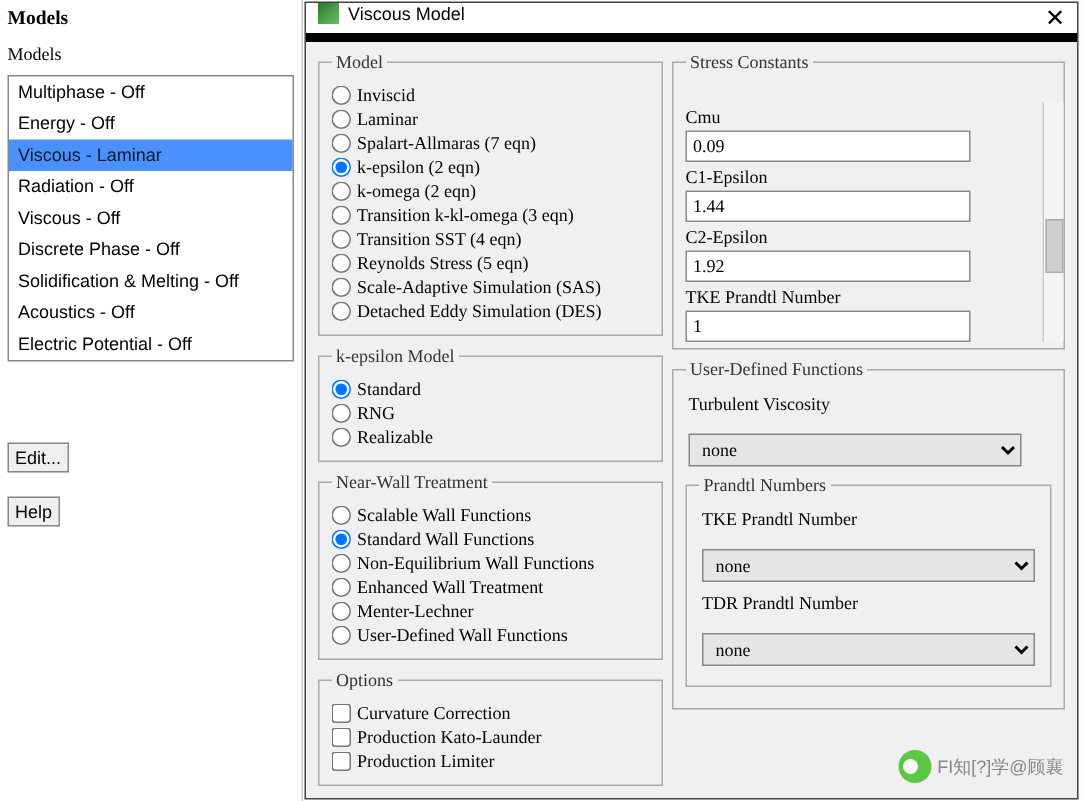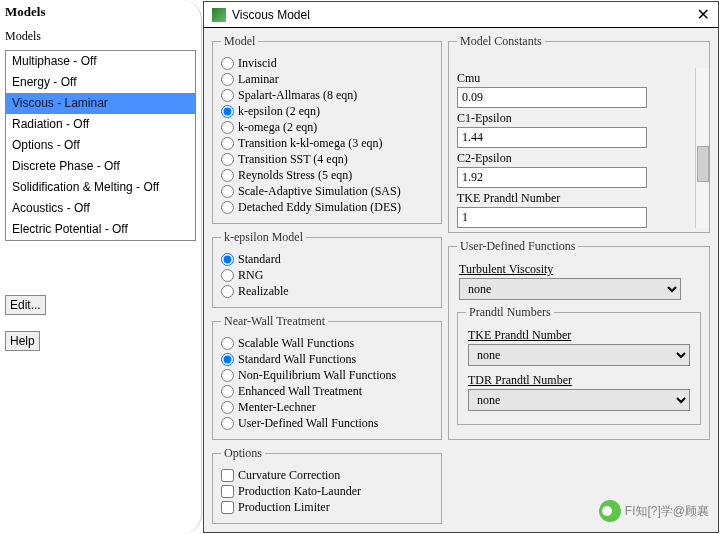--- a/index.html
+++ b/index.html
@@ -11,21 +11,20 @@
   height: 534px;
   position: relative;
   overflow: hidden;
 }
 .models-panel {
   position: absolute;
   left: 0; top: 0;
   width: 202px;
   height: 534px;
   border-right: 1px solid #ccc;
-  border-radius: 20px;
 }
 .panel-title {
   font-weight: bold;
   padding: 4px 5px;
   font-size: 13px;
 }
 .panel-subtitle {
   padding: 5px 5px 4px 5px;
 }
 .models-list {
@@ -53,23 +52,23 @@
   position: absolute;
   left: 203px; top: 1px;
   width: 516px;
   height: 532px;
   border: 1px solid #444;
   background: #f0f0f0;
 }
 .titlebar {
   height: 26px;
   background: #fff;
-  border-bottom: 1px solid #000000;
+  border-bottom: 6px solid #000000;
   display: flex;
-  align-items: center;
+  align-items: flex-start;
   padding: 0 8px;
   font-family: "Microsoft YaHei", Arial, sans-serif;
 }
 .titlebar .t-icon {
   width: 14px; height: 14px; margin-right: 6px;
   background: linear-gradient(135deg,#2a7a2a,#6abf6a);
   display: inline-block;
 }
 .titlebar .title { flex: 1; }
 .titlebar .close { font-size: 16px; cursor: pointer; font-family: Arial; }
@@ -99,21 +98,21 @@
 .radio-row input, .check-row input { margin: 0; }
 .const-label { margin-top: 3px; margin-bottom: 1px; }
 .const-input {
   width: 190px;
   border: 1px solid #888;
   padding: 2px 4px;
   font-family: inherit;
   font-size: 12px;
   background: #fff;
 }
-.sub-label { margin: 2px 0 1px 2px; text-decoration: underline; }
+.sub-label { margin: 2px 0 12px 2px; }
 select.combo {
   width: 222px;
   border: 1px solid #888;
   background: #e6e6e6;
   font-family: inherit;
   font-size: 12px;
   padding: 2px 4px;
   margin: 0 2px 5px 2px;
 }
 .btn-row {
@@ -160,21 +159,21 @@
 <body>
 
 <div class="models-panel">
   <div class="panel-title">Models</div>
   <div class="panel-subtitle">Models</div>
   <div class="models-list" id="models-list">
       <div class="models-item">Multiphase - Off</div>
       <div class="models-item">Energy - Off</div>
       <div class="models-item selected">Viscous - Laminar</div>
       <div class="models-item">Radiation - Off</div>
-      <div class="models-item">Options - Off</div>
+      <div class="models-item">Viscous - Off</div>
       <div class="models-item">Discrete Phase - Off</div>
       <div class="models-item">Solidification &amp; Melting - Off</div>
       <div class="models-item">Acoustics - Off</div>
       <div class="models-item">Electric Potential - Off</div>
     </div>
   <div class="edit-btn-area">
     <button class="btn">Edit...</button>
   </div>
   <div>
     <button class="btn">Help</button>
@@ -196,21 +195,21 @@
             <label class="radio-row">
               <input type="radio" name="m1" style="">
               <span>Inviscid</span>
             </label>
             <label class="radio-row">
               <input type="radio" name="m1" style="">
               <span>Laminar</span>
             </label>
             <label class="radio-row">
               <input type="radio" name="m1" style="">
-              <span>Spalart-Allmaras (8 eqn)</span>
+              <span>Spalart-Allmaras (7 eqn)</span>
             </label>
             <label class="radio-row">
               <input type="radio" name="m1" checked="" style="">
               <span>k-epsilon (2 eqn)</span>
             </label>
             <label class="radio-row">
               <input type="radio" name="m1" style="">
               <span>k-omega (2 eqn)</span>
             </label>
             <label class="radio-row">
@@ -295,21 +294,21 @@
             <label class="check-row">
               <input type="checkbox" style="">
               <span>Production Limiter</span>
             </label>
           </div>
       </fieldset>
     </div>
 
     <div class="col">
       <fieldset style="padding:4px 0 4px 8px;">
-        <legend>Model Constants</legend>
+        <legend>Stress Constants</legend>
         <div class="constants-wrap">
           <div class="inner" id="constants-inner"><div class="const-label">Cmu</div><input class="const-input" value="0.09" style=""><div class="const-label">C1-Epsilon</div><input class="const-input" value="1.44" style=""><div class="const-label">C2-Epsilon</div><input class="const-input" value="1.92" style=""><div class="const-label">TKE Prandtl Number</div><input class="const-input" value="1" style=""></div>
           <div class="scroll-track">
             <div class="scroll-thumb"></div>
           </div>
         </div>
       </fieldset>
       <fieldset>
         <legend>User-Defined Functions</legend>
         <div class="sub-label">Turbulent Viscosity</div>

